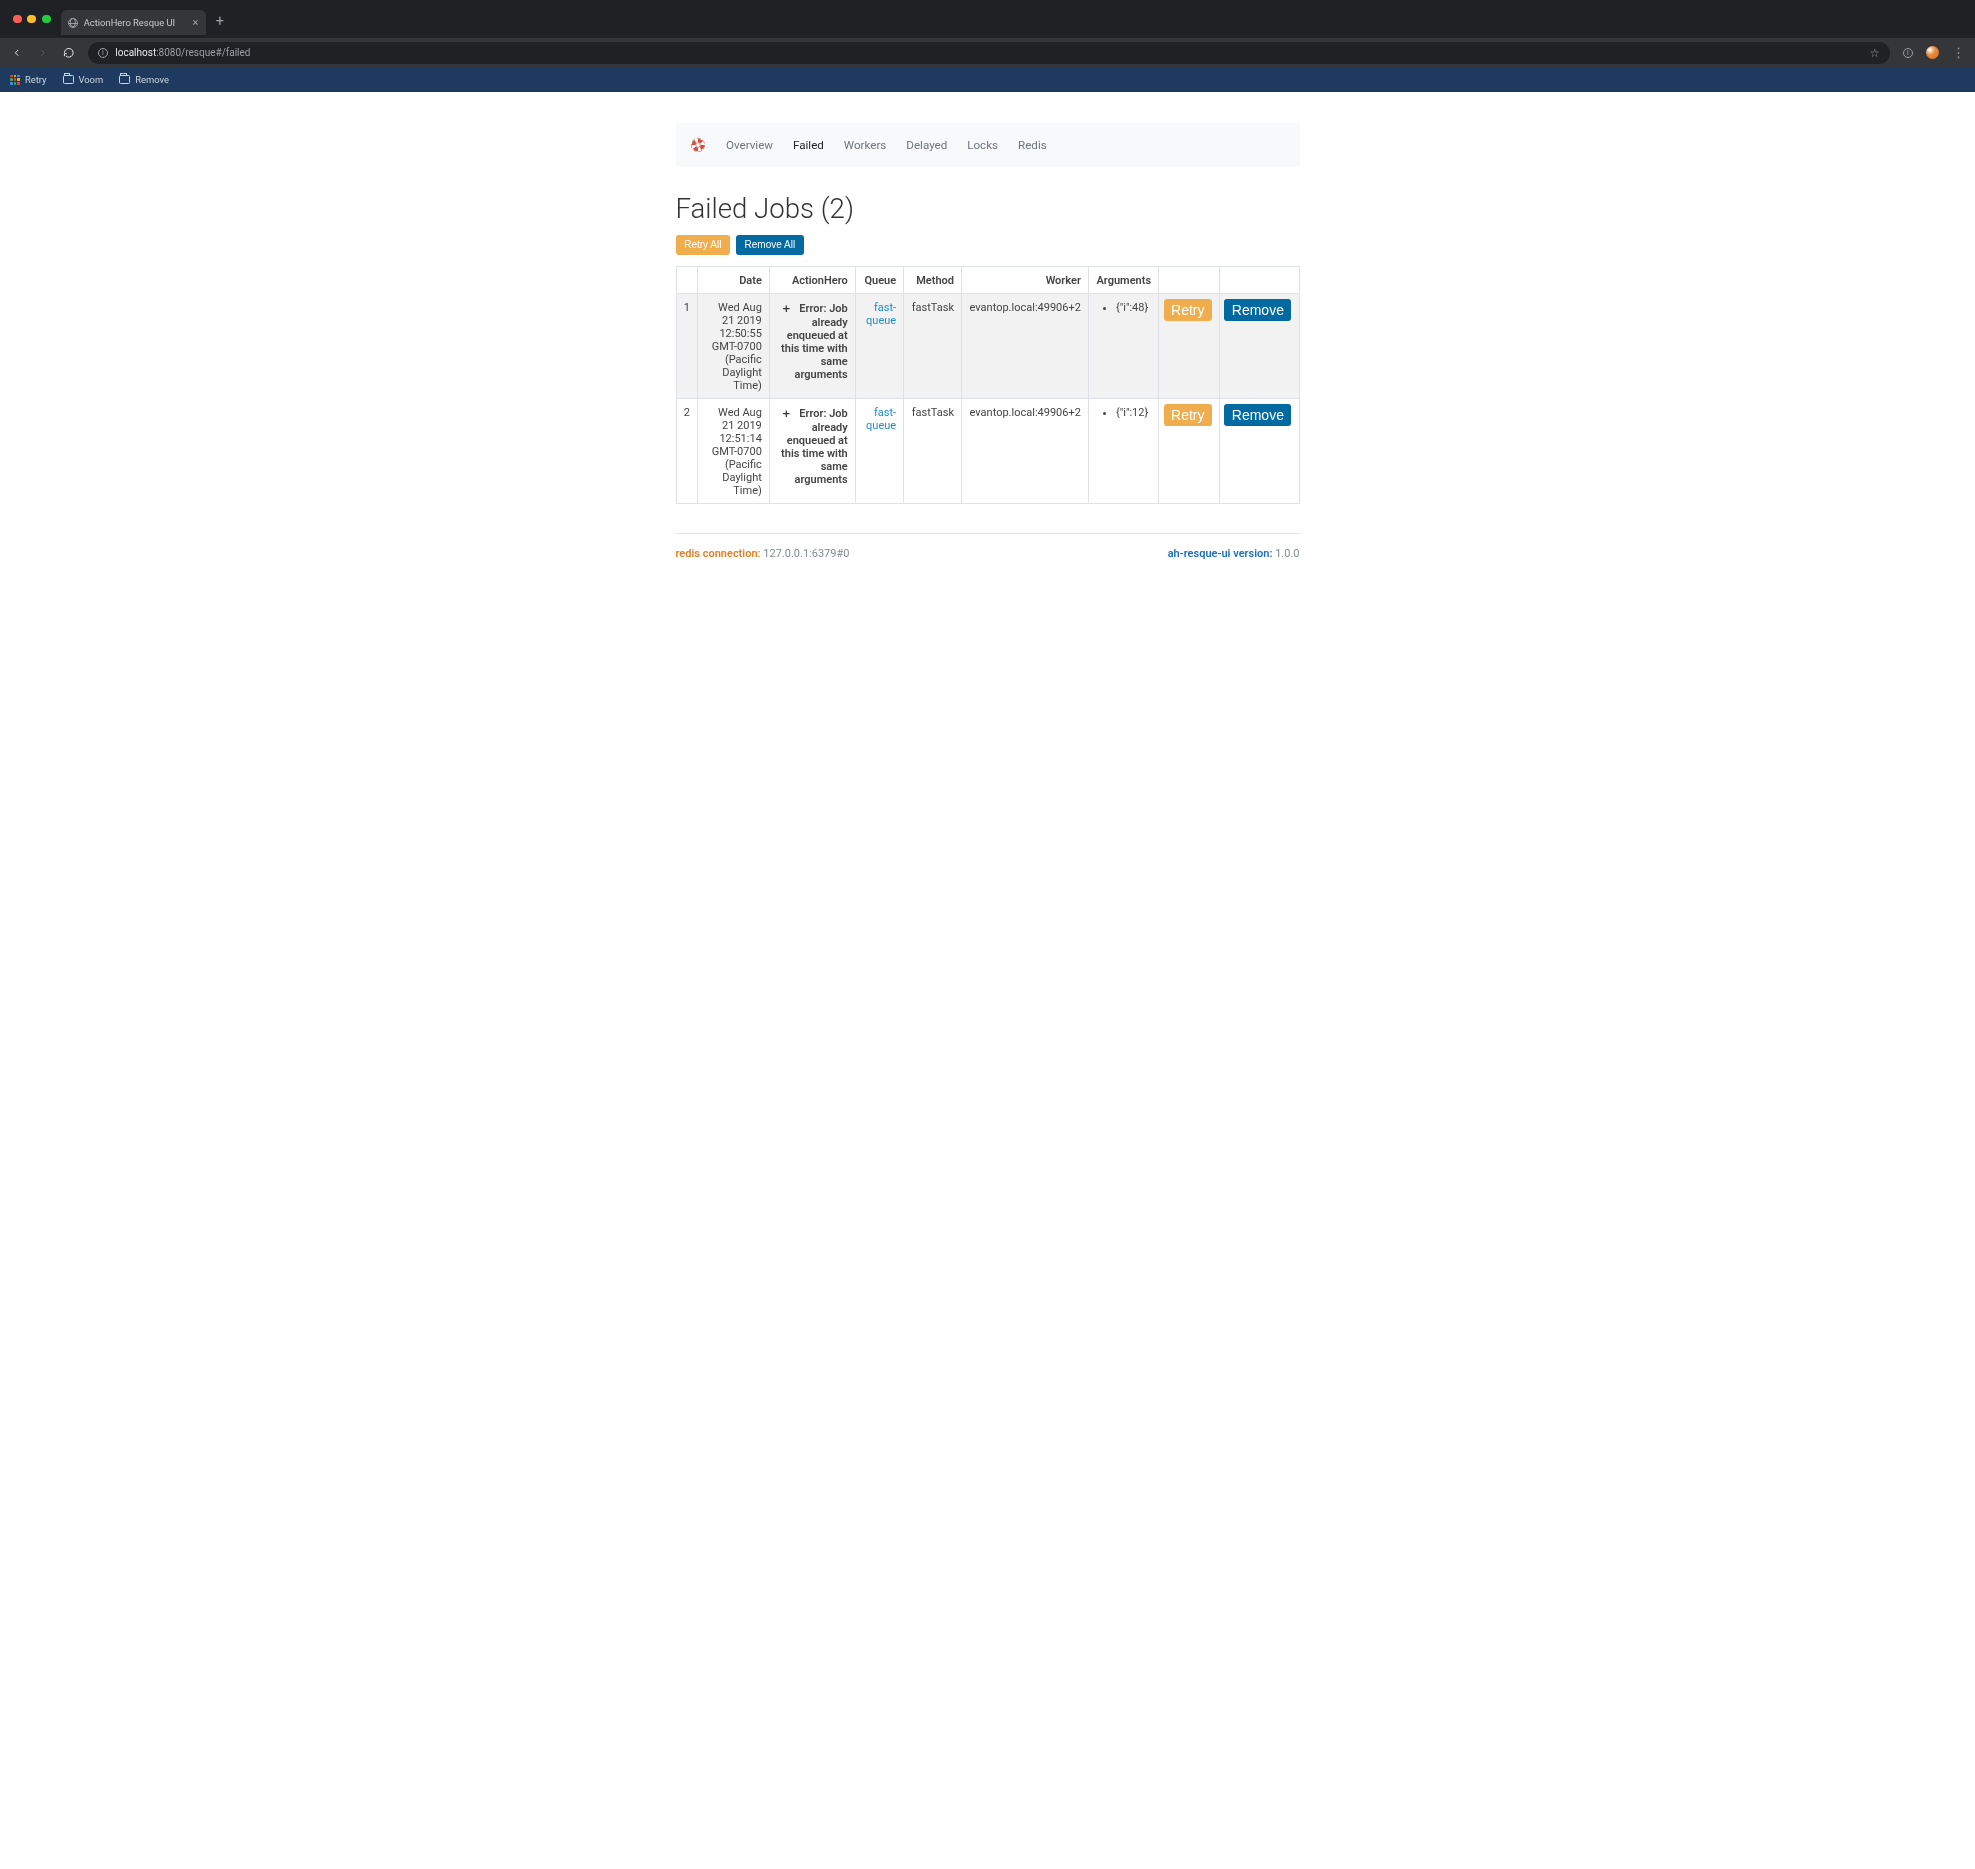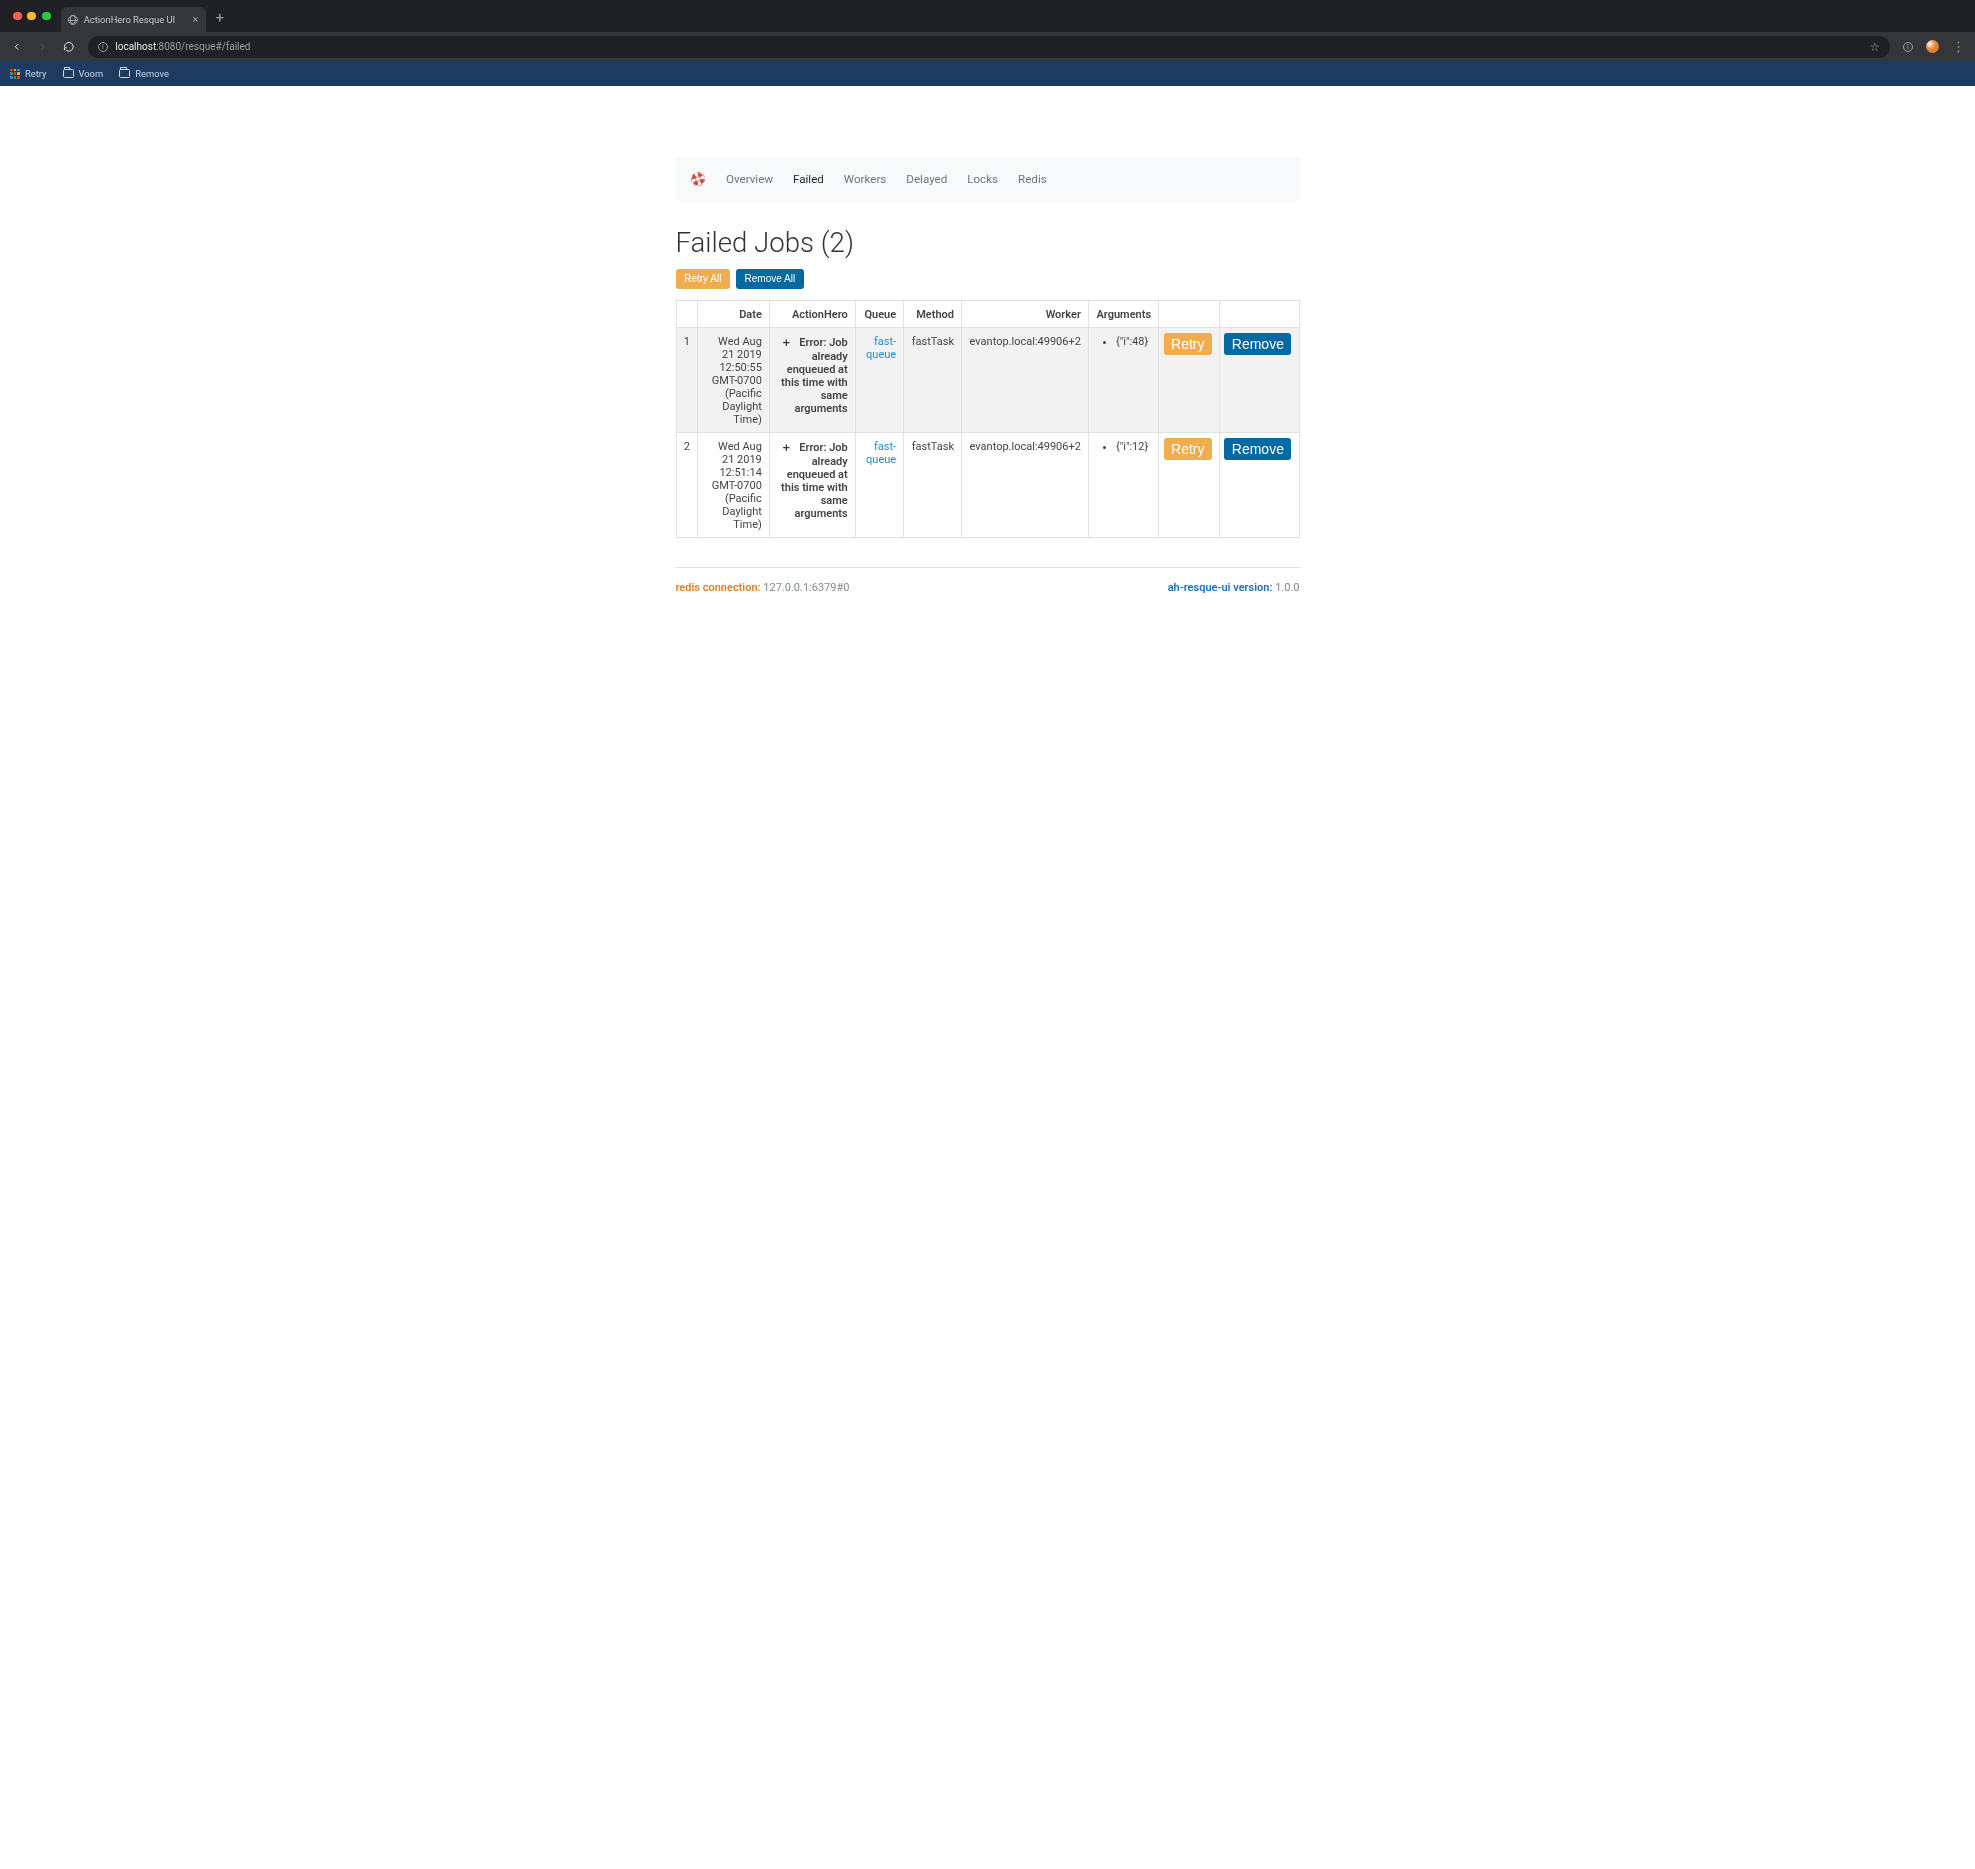--- a/index.html
+++ b/index.html
@@ -12,21 +12,21 @@
     .window-frame {
       width: 100%;
       display: flex;
       flex-direction: column;
     }
 
     .title-bar {
       background: #202124;
       display: flex;
       align-items: center;
-      height: 32px;
+      height: 38px;
       padding-left: 13px;
     }
     .traffic-lights { display: flex; gap: 5.8px; margin-right: 10px; }
     .tl { width: 8.7px; height: 8.7px; border-radius: 50%; }
     .tl.red { background: #ff5f56; }
     .tl.yellow { background: #ffbd2e; }
     .tl.green { background: #27c93f; }
 
     .tabs-strip { display: flex; align-items: center; height: 100%; }
     .browser-tab {
@@ -114,21 +114,21 @@
     .apps-icon { width:10px; height:10px; display:grid; grid-template-columns:repeat(3,1fr); grid-template-rows:repeat(3,1fr); gap:1.1px; }
     .apps-icon span { background:#cbd6e2; border-radius:0.7px; }
     .apps-icon span:nth-child(1){background:#ea4335;} .apps-icon span:nth-child(2){background:#fbbc04;}
     .apps-icon span:nth-child(3){background:#4285f4;} .apps-icon span:nth-child(4){background:#34a853;}
     .apps-icon span:nth-child(5){background:#ea4335;} .apps-icon span:nth-child(6){background:#fbbc04;}
     .apps-icon span:nth-child(7){background:#4285f4;} .apps-icon span:nth-child(8){background:#34a853;}
     .apps-icon span:nth-child(9){background:#ea4335;}
     .folder-icon { width:11px; height:8.7px; border:0.7px solid #cbd6e2; border-radius:1.5px; position:relative; }
     .folder-icon::before { content:""; position:absolute; top:-2.9px; left:0; width:4.4px; height:2.2px; border:0.7px solid #cbd6e2; border-bottom:none; border-radius:0.7px 0.7px 0 0; }
 
-    .page-area { background:#fff; padding: 2px; margin-top: 40px; }
+    .page-area { background:#fff; padding: 2px; }
     .container { max-width: 696px; margin: 0 auto; padding: 14.5px 36px 29px 36px; }
 
     .app-nav {
       background: #f8f9fa;
       margin-top: 14.5px;
       border-radius: 2.9px;
       display: flex;
       align-items: center;
       padding: 0 14.5px;
       height: 44px;

